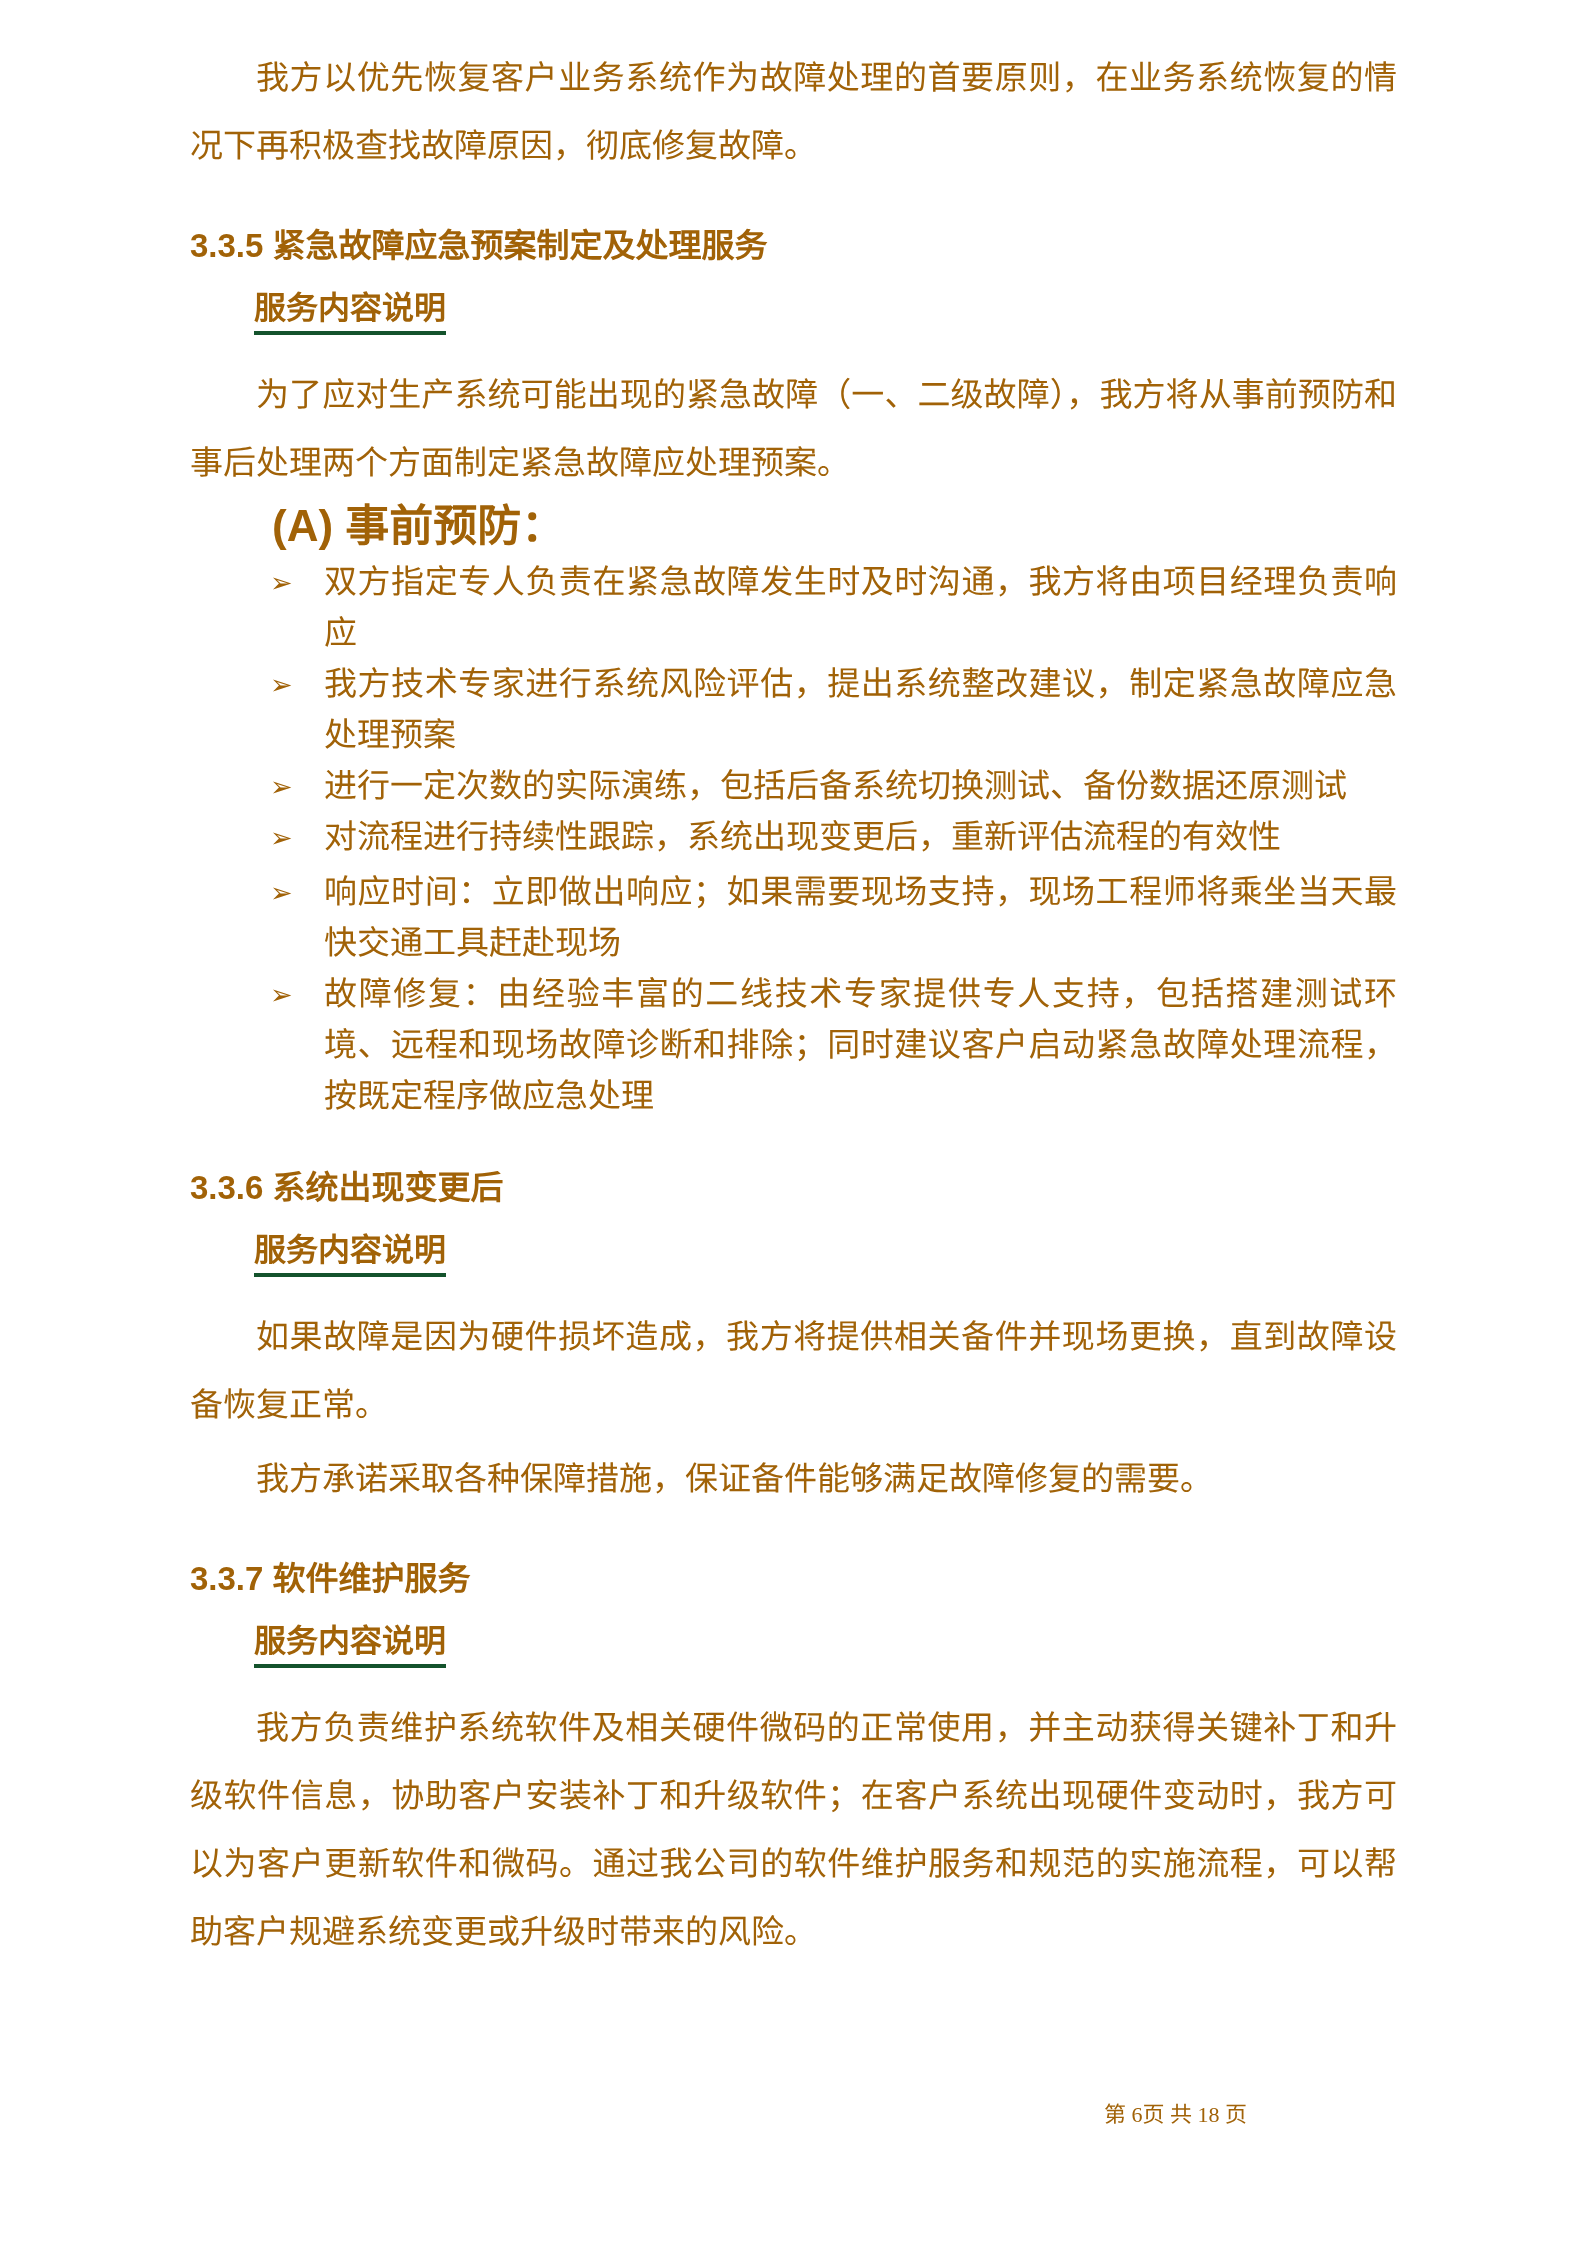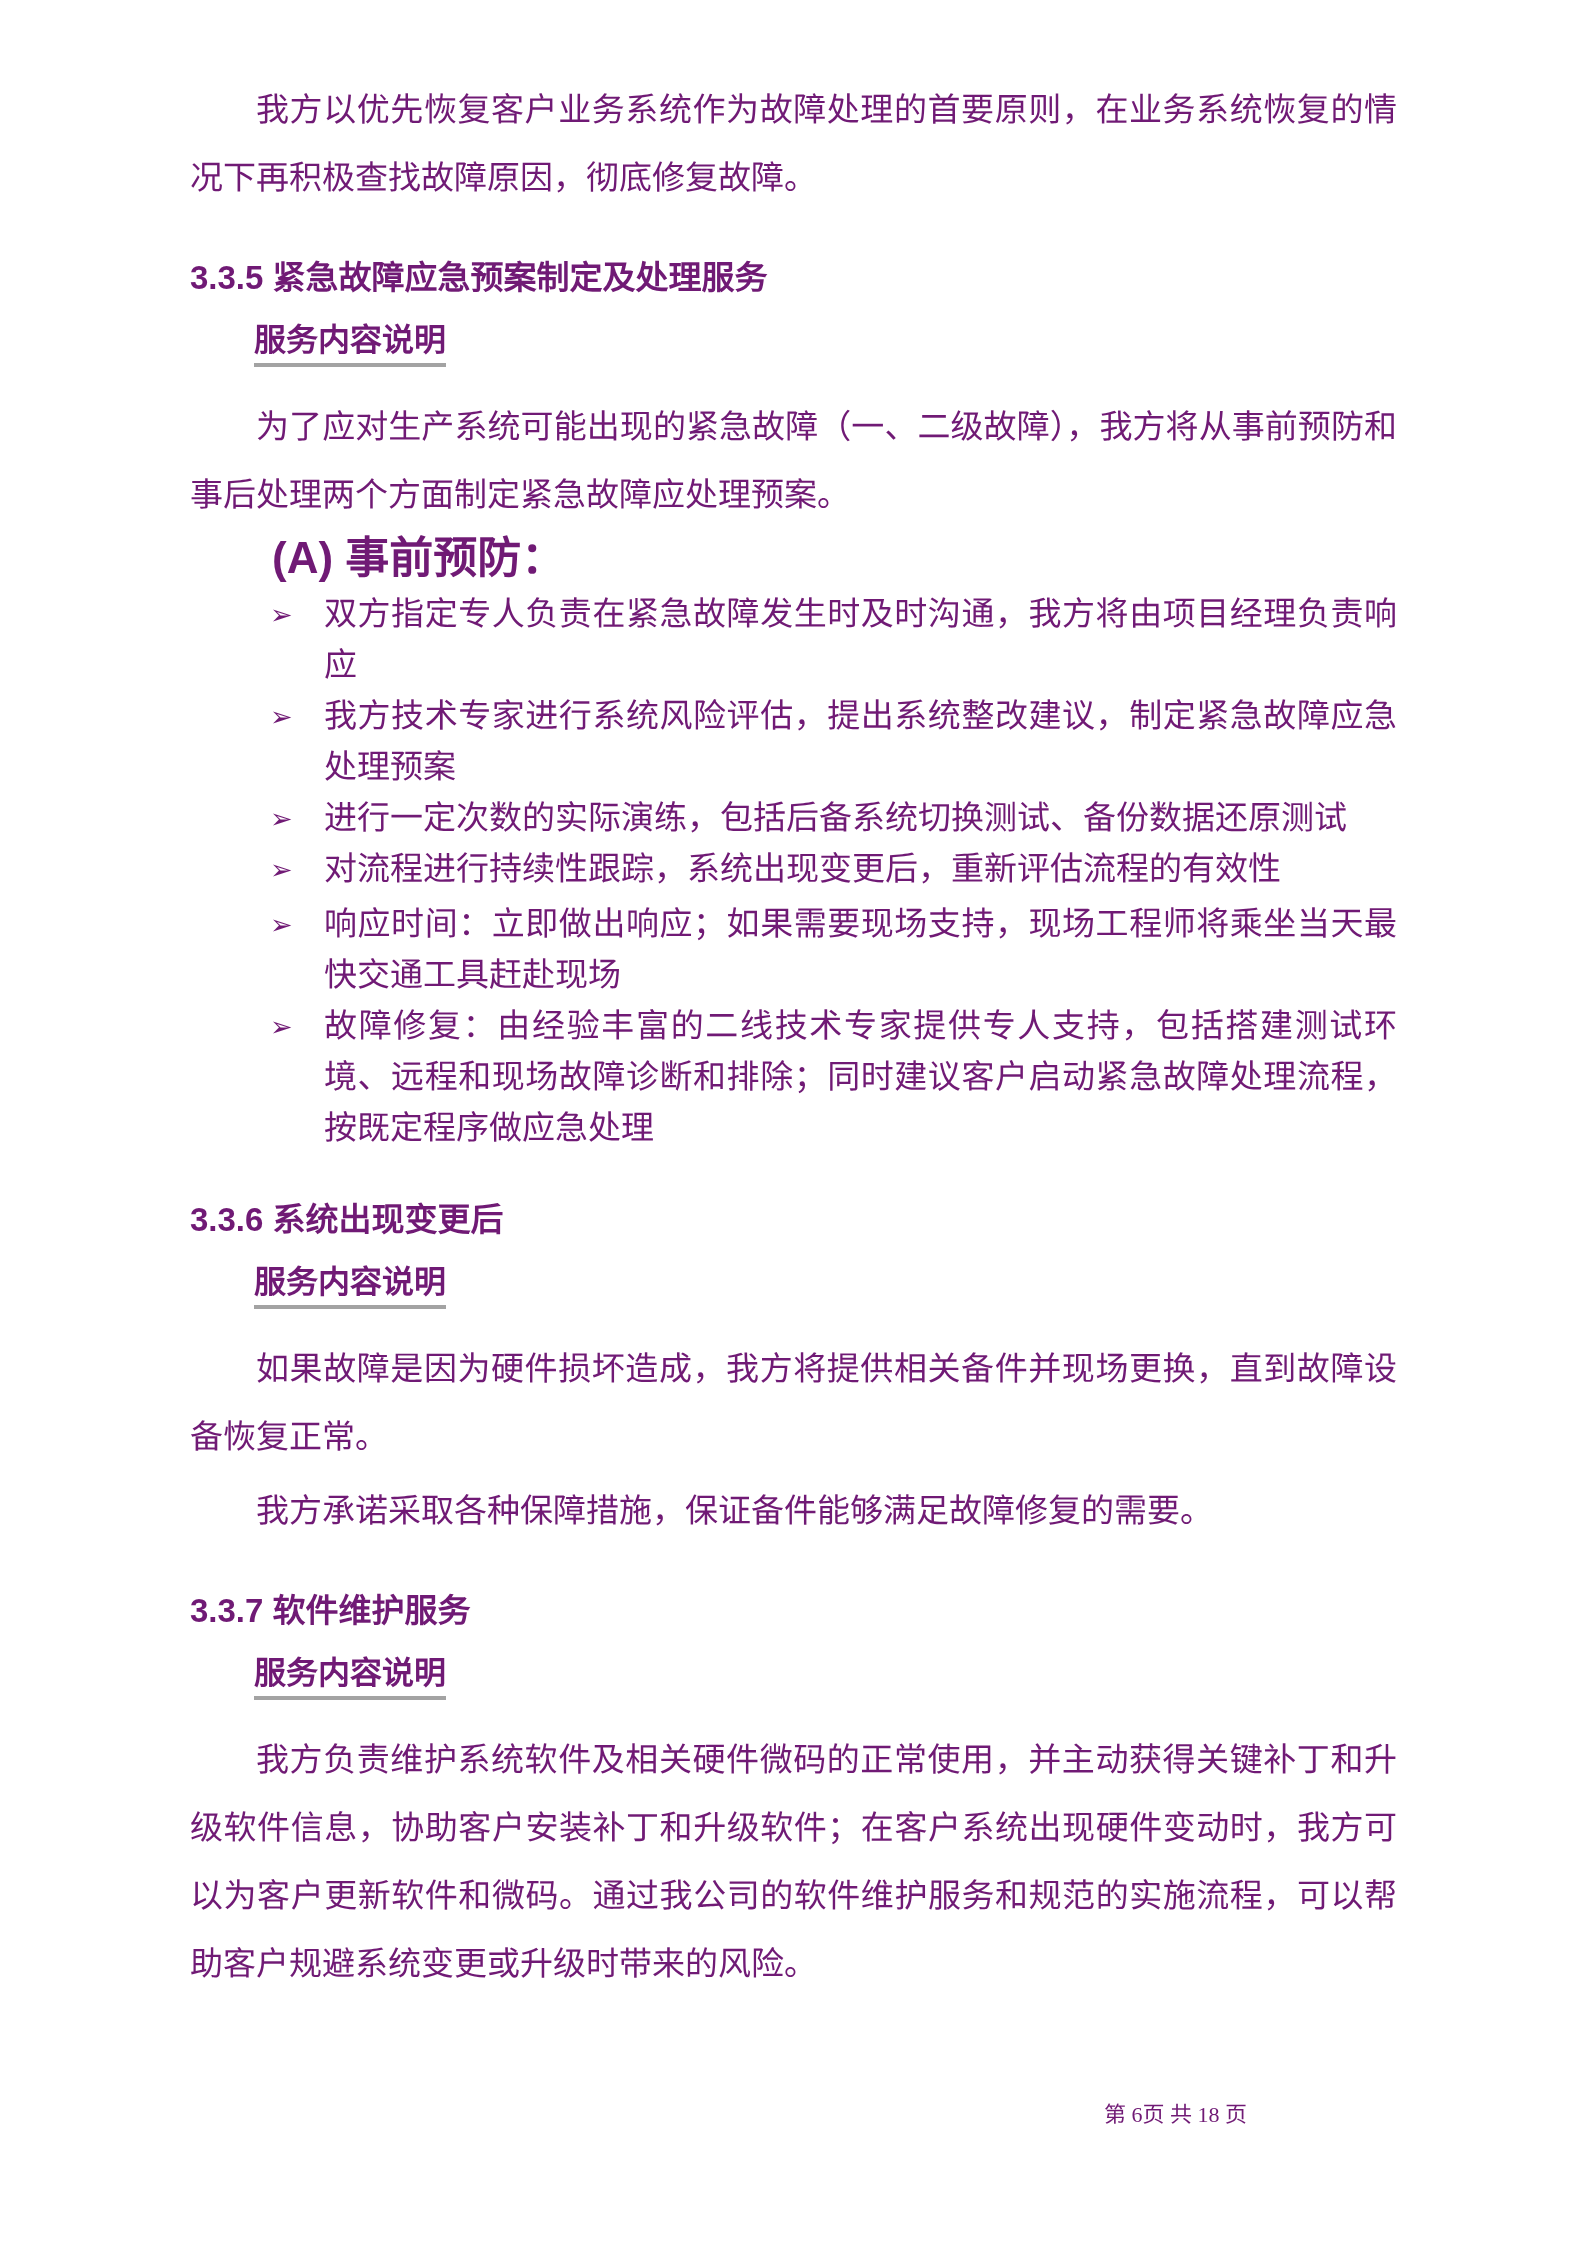--- a/index.html
+++ b/index.html
@@ -5,25 +5,25 @@
   html, body {
     margin: 0;
     padding: 0;
     background: #ffffff;
   }
   .page {
     position: relative;
     width: 1587px;
     height: 2245px;
     background: #ffffff;
-    color: #701a75;
+    color: #a16207;
     font-family: "Liberation Serif", "DejaVu Serif", serif;
     font-size: 33px;
     box-sizing: border-box;
-    padding: 76px 190px 0 190px;
+    padding: 44px 190px 0 190px;
     overflow: hidden;
   }
   .body-para {
     margin: 0 0 6px 0;
     line-height: 68px;
     text-align: justify;
     text-indent: 66px;
   }
   .section-heading {
     font-family: "Liberation Sans", "DejaVu Sans", sans-serif;
@@ -34,21 +34,21 @@
   }
   .sub-heading {
     font-family: "Liberation Sans", "DejaVu Sans", sans-serif;
     font-weight: bold;
     font-size: 32px;
     line-height: 40px;
     margin: 20px 0 26px 64px;
   }
   .sub-heading .underline {
     display: inline-block;
-    border-bottom: 4px solid #a3a3a3;
+    border-bottom: 4px solid #14532d;
     padding-bottom: 3px;
   }
   .group-label {
     font-family: "Liberation Sans", "DejaVu Sans", sans-serif;
     font-weight: bold;
     font-size: 44px;
     line-height: 46px;
     margin: 4px 0 8px 82px;
   }
   ul.arrow-list {

